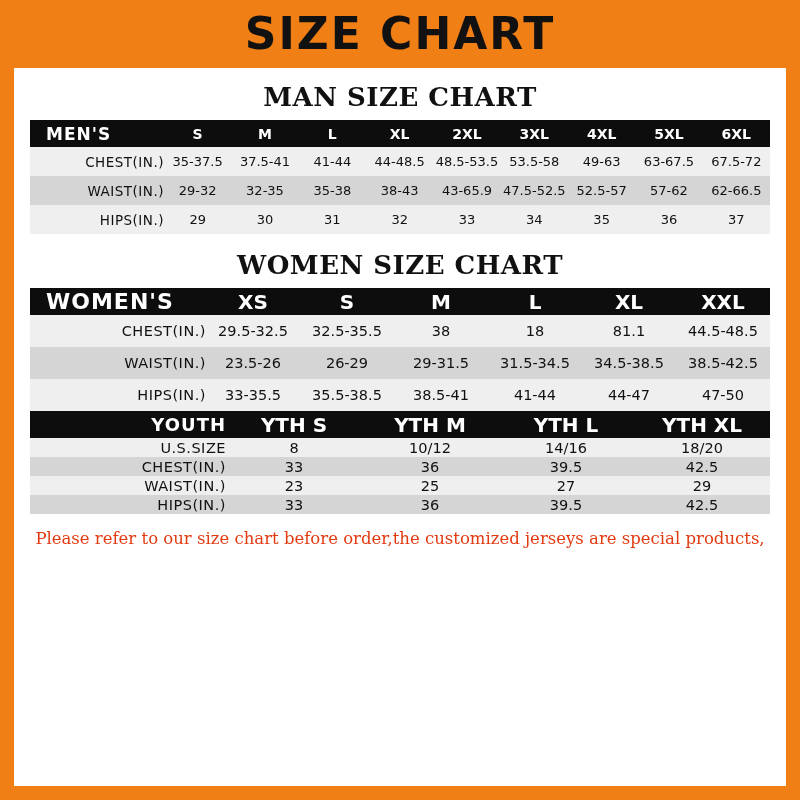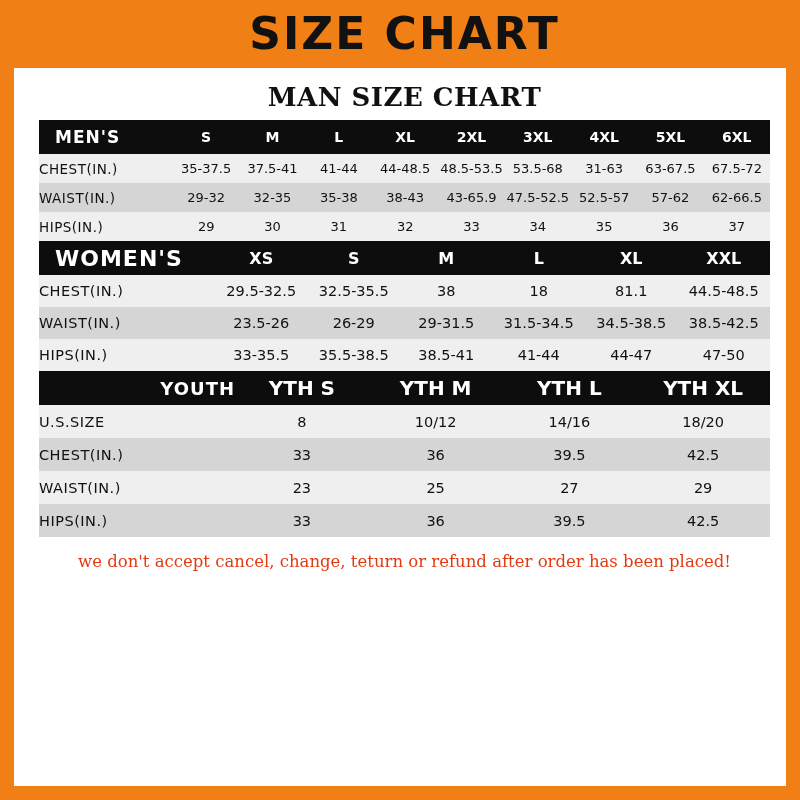--- a/index.html
+++ b/index.html
@@ -15,21 +15,20 @@
   }
   .page {
     position: relative;
     width: 800px;
     height: 800px;
     box-sizing: border-box;
     border-left: 14px solid #F07F16;
     border-right: 14px solid #F07F16;
     border-bottom: 14px solid #F07F16;
     background: #ffffff;
-    padding-left: 9px;
   }
   .banner {
     height: 68px;
     background: #F07F16;
     display: flex;
     align-items: center;
     justify-content: center;
     margin-left: -14px;
     margin-right: -14px;
   }
@@ -66,54 +65,54 @@
     font-family: "DejaVu Sans", sans-serif;
     color: #111111;
     padding: 0;
   }
   
   .size-table thead tr {
     background: #0d0d0d;
   }
   .size-table thead th {
     color: #ffffff;
-    height: 34px;
+    height: 27px;
     font-size: 14px;
     font-weight: bold;
   }
   .size-table thead th.rowlabel {
     text-align: left;
     padding-left: 16px;
     font-size: 17px;
     letter-spacing: 1px;
   }
   .size-table tbody tr {
     height: 29px;
   }
   .size-table tbody td {
     font-size: 13px;
   }
   .size-table tbody td.rowlabel {
     font-size: 13.5px;
     letter-spacing: 0.5px;
-    text-align: left;
+    text-align: right;
   }
   .row-light { background: #efefef; }
   .row-dark  { background: #d5d5d5; }
 
   
-  #women-table thead th { font-size: 16px; }
+  #women-table thead th { font-size: 20px; }
   #women-table thead th.rowlabel { font-size: 22px; }
   #women-table tbody tr { height: 32px; }
   #women-table tbody td { font-size: 14.5px; }
   #women-table tbody td.rowlabel { font-size: 14.5px; }
 
   #youth-table thead th { font-size: 20px; }
   #youth-table thead th.rowlabel { font-size: 18px; }
-  #youth-table tbody tr { height: 33px; }
+  #youth-table tbody tr { height: 19px; }
   #youth-table tbody td { font-size: 14.5px; }
   #youth-table tbody td.rowlabel { font-size: 14.5px; }
 
   .notice {
     margin-top: 14px;
     text-align: center;
     color: #E23A10;
     font-family: "DejaVu Serif", serif;
     font-size: 16.5px;
     line-height: 1.35;
@@ -149,22 +148,22 @@
           </tr>
         </thead>
       <tbody>
           <tr class="row-light">
             <td class="rowlabel" style="width: 118px;">CHEST(IN.)</td>
             <td>35-37.5</td>
             <td>37.5-41</td>
             <td>41-44</td>
             <td>44-48.5</td>
             <td>48.5-53.5</td>
-            <td>53.5-68</td>
-            <td>31-63</td>
+            <td>53.5-58</td>
+            <td>49-63</td>
             <td>63-67.5</td>
             <td>67.5-72</td>
           </tr>
           <tr class="row-dark">
             <td class="rowlabel" style="width: 118px;">WAIST(IN.)</td>
             <td>29-32</td>
             <td>32-35</td>
             <td>35-38</td>
             <td>38-43</td>
             <td>43-65.9</td>
@@ -181,20 +180,21 @@
             <td>32</td>
             <td>33</td>
             <td>34</td>
             <td>35</td>
             <td>36</td>
             <td>37</td>
           </tr>
         </tbody>
     </table>
 
+    <div class="section-title t-women">WOMEN SIZE CHART</div>
     <table class="size-table" id="women-table">
       <thead>
           <tr>
             <th class="rowlabel" style="width: 160px;">WOMEN'S</th>
             <th>XS</th>
             <th>S</th>
             <th>M</th>
             <th>L</th>
             <th>XL</th>
             <th>XXL</th>
@@ -267,17 +267,17 @@
             <td class="rowlabel" style="width: 180px;">HIPS(IN.)</td>
             <td>33</td>
             <td>36</td>
             <td>39.5</td>
             <td>42.5</td>
           </tr>
         </tbody>
     </table>
 
     <div class="notice">
-      <div>we don't accept cancel, change, teturn or refund after order has been placed!</div>
+      <div>Please refer to our size chart before order,the customized jerseys are special products,</div>
     </div>
 
   </div>
 </div>
 
 </body></html>

